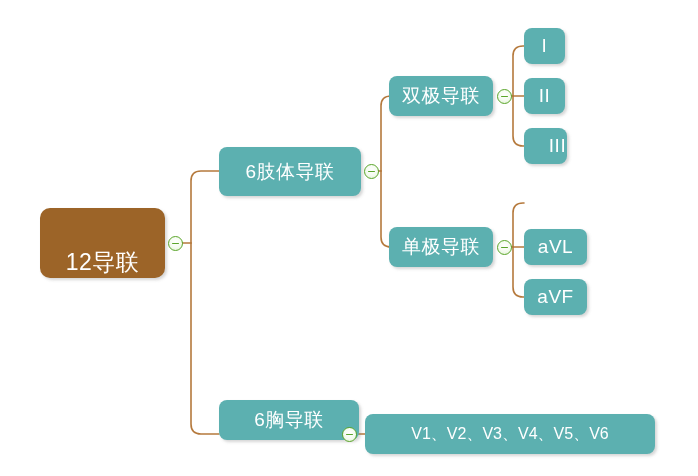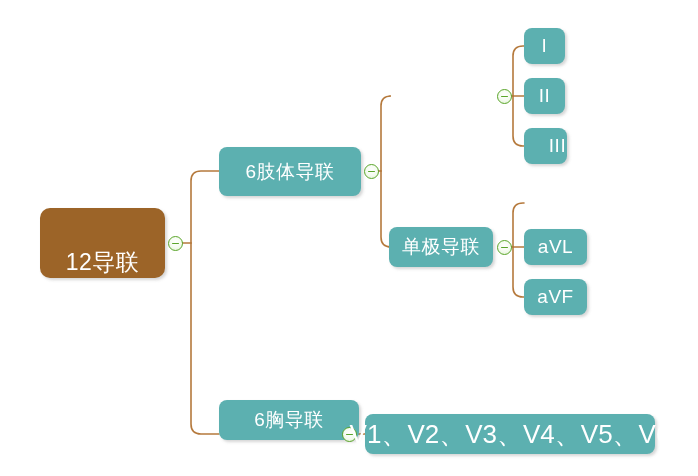--- a/index.html
+++ b/index.html
@@ -46,21 +46,21 @@
   .node.branch {
     background: #5cb0b0;
     font-size: 19px;
   }
   .node.leaf {
     background: #5cb0b0;
     font-size: 19px;
   }
   .node.leaf-wide {
     background: #5cb0b0;
-    font-size: 26px;
+    font-size: 16px;
     letter-spacing: 0px;
   }
   .toggle {
     position: absolute;
     width: 15px;
     height: 15px;
     box-sizing: border-box;
     border-radius: 50%;
     border: 1.5px solid #5aa52a;
     background: radial-gradient(circle at 50% 38%, #ffffff 0%, #f4fbef 55%, #dcefcc 100%);
@@ -115,20 +115,23 @@
   <div class="node branch" style="left:219px; top:147px; width:142px; height:49px;">
     <span>6肢体导联</span>
   </div>
   <div class="toggle" style="left:364px; top:164px;"></div>
 
   <div class="node branch" style="left:219px; top:400px; width:140px; height:40px;">
     <span>6胸导联</span>
   </div>
   <div class="toggle" style="left:342px; top:427px;"></div>
 
+  <div class="node branch" style="left:389px; top:76px; width:104px; height:40px;">
+    <span>双极导联</span>
+  </div>
   <div class="toggle" style="left:497px; top:89px;"></div>
 
   <div class="node branch" style="left:389px; top:227px; width:104px; height:40px;">
     <span>单极导联</span>
   </div>
   <div class="toggle" style="left:497px; top:240px;"></div>
 
   <div class="node leaf-wide" style="left:365px; top:414px; width:290px; height:40px;">
     <span>V1、V2、V3、V4、V5、V6</span>
   </div>

